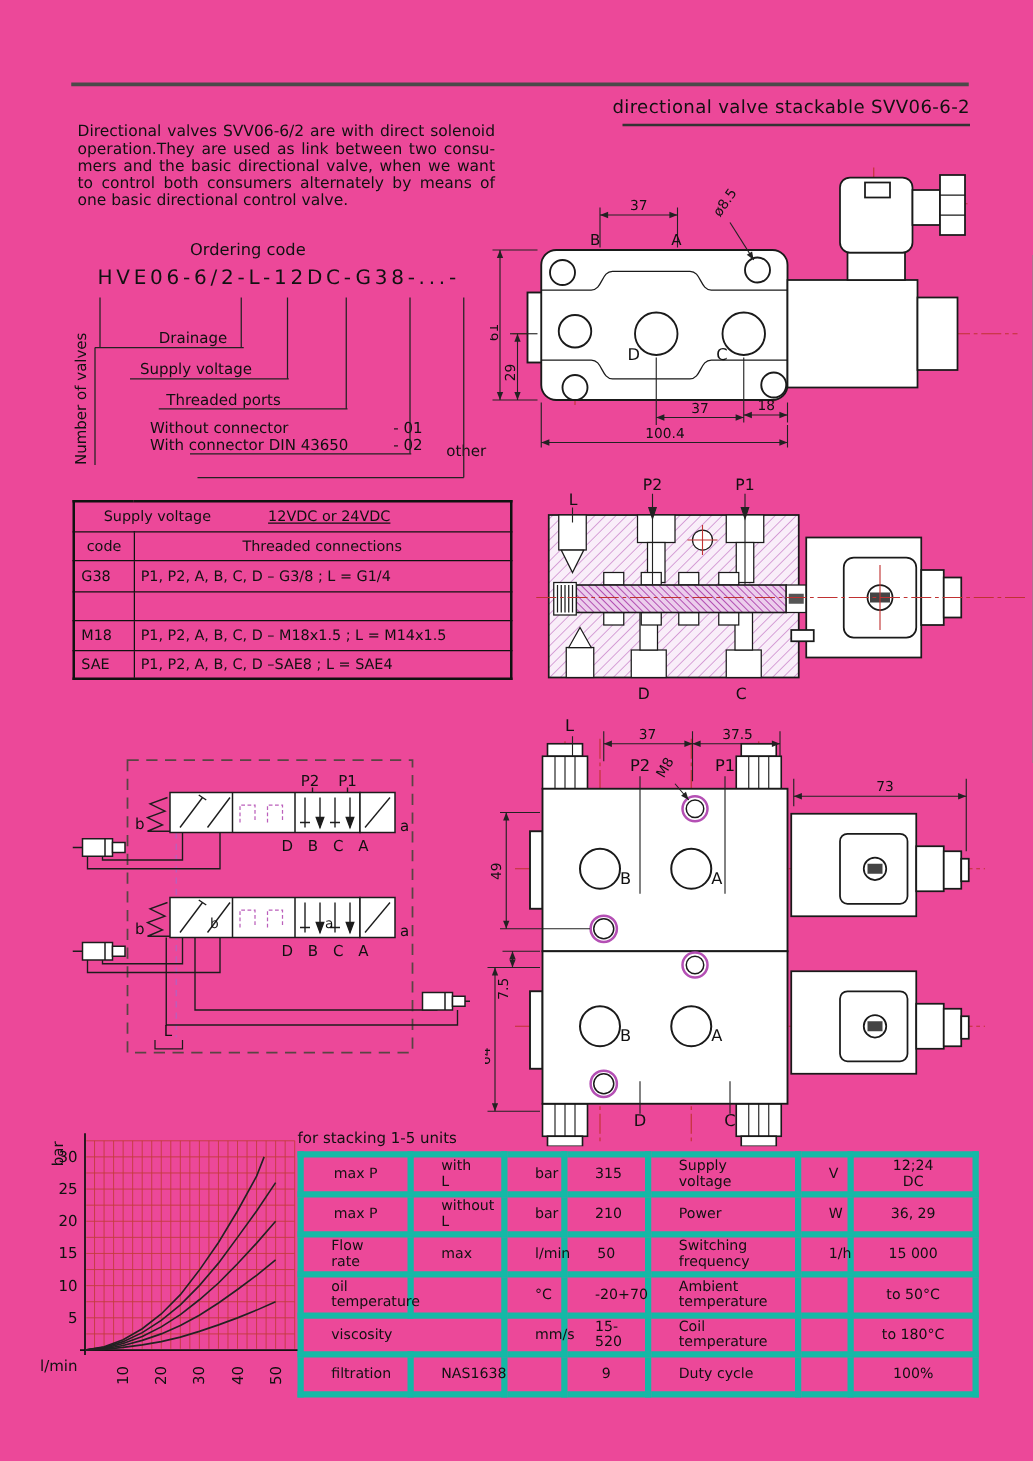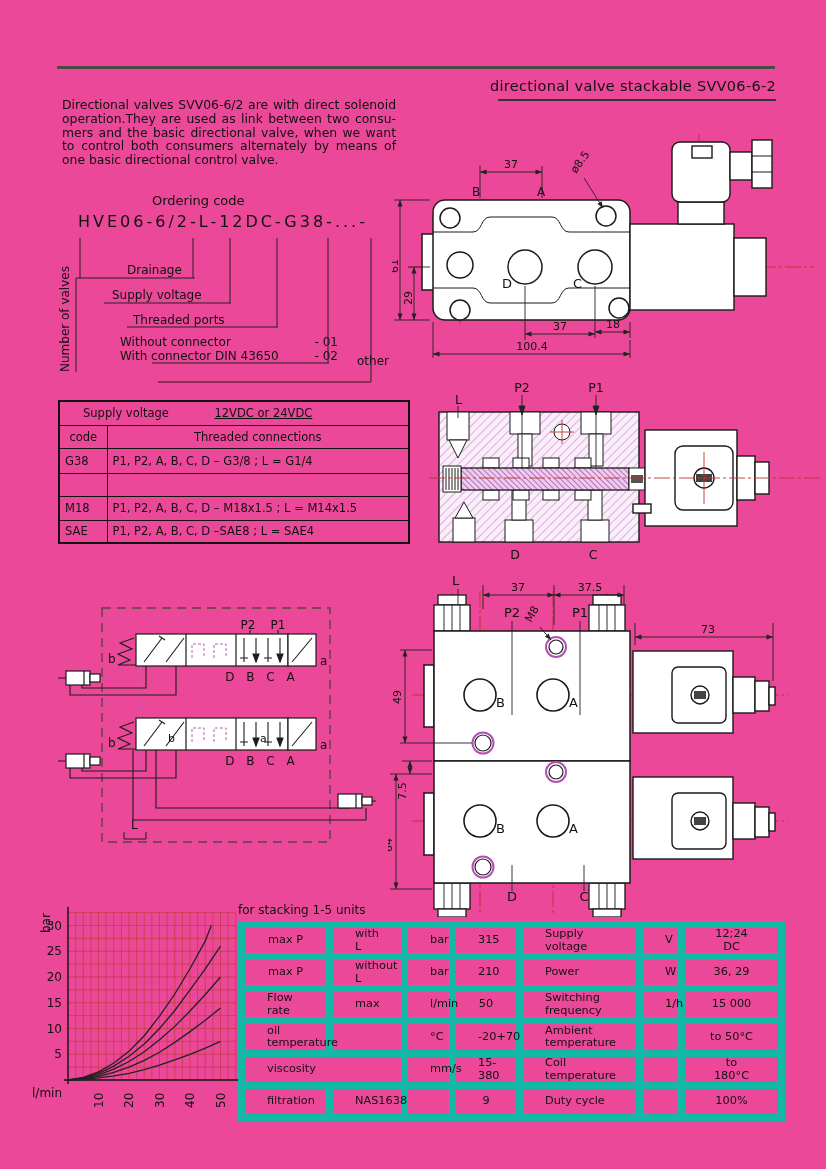--- a/index.html
+++ b/index.html
@@ -25,21 +25,21 @@
                 transform-origin:left top;white-space:nowrap;}
   #ord-conn{left:120px;top:335px;width:218px;font-size:12px;}
   #ord-conn .row{display:flex;justify-content:space-between;}
   
   #vtable{left:58px;top:400px;width:352px;height:140px;border-collapse:collapse;table-layout:fixed;}
   #vtable td{border:1px solid #111;font-size:11.5px;padding:0 5px;overflow:hidden;white-space:nowrap;}
   #vtable{border:2px solid #111;}
   
   #stack-note{left:238px;top:903px;font-size:12px;}
   #stable{left:238px;top:921px;width:540px;height:192px;border-collapse:collapse;table-layout:fixed;}
-  #stable td{border:7px solid #14b8a6;font-size:11.3px;padding:0 22px;line-height:12.5px;}
+  #stable td{border:5px solid #14b8a6;font-size:11.3px;padding:0 22px;line-height:12.5px;}
   #stable{border:2px solid #111;}
   .tc{text-align:center;}
 </style>
 </head>
 <body>
 
 <div id="page">
 
   <div id="top-rule" class="abs rule"></div>
   <div id="hdr-title" class="abs">directional valve stackable SVV06-6-2</div>
@@ -566,21 +566,21 @@
       <td></td>
       <td class="tc">°C</td>
       <td class="tc">-20+70</td>
       <td>Ambient temperature</td>
       <td class="tc"></td>
       <td class="tc">to 50°C</td>
     </tr>
     <tr style="height:31px">
       <td colspan="2">viscosity</td>
       <td class="tc">mm/s</td>
-      <td class="tc">15-380</td>
+      <td class="tc">15-520</td>
       <td>Coil temperature</td>
       <td class="tc"></td>
       <td class="tc">to 180°C</td>
     </tr>
     <tr style="height:32px">
       <td>filtration</td>
       <td>NAS1638</td>
       <td class="tc"></td>
       <td class="tc">9</td>
       <td>Duty cycle</td>

